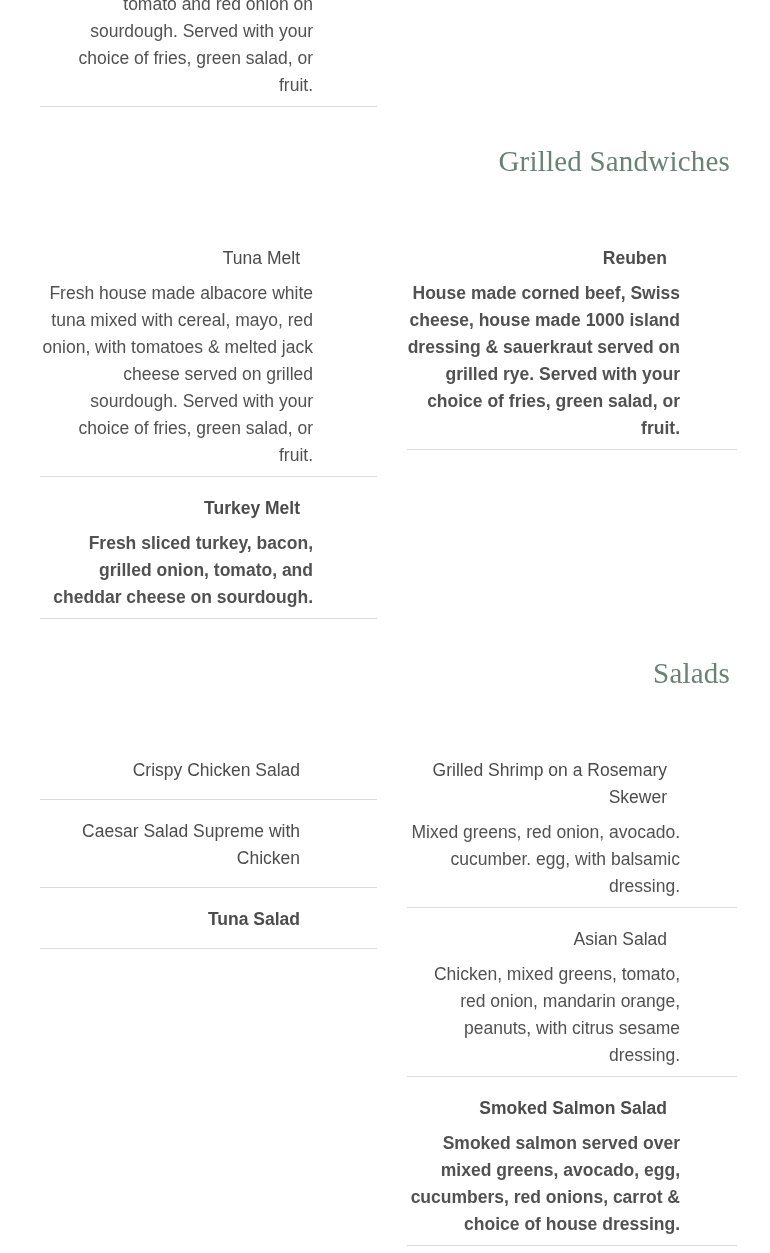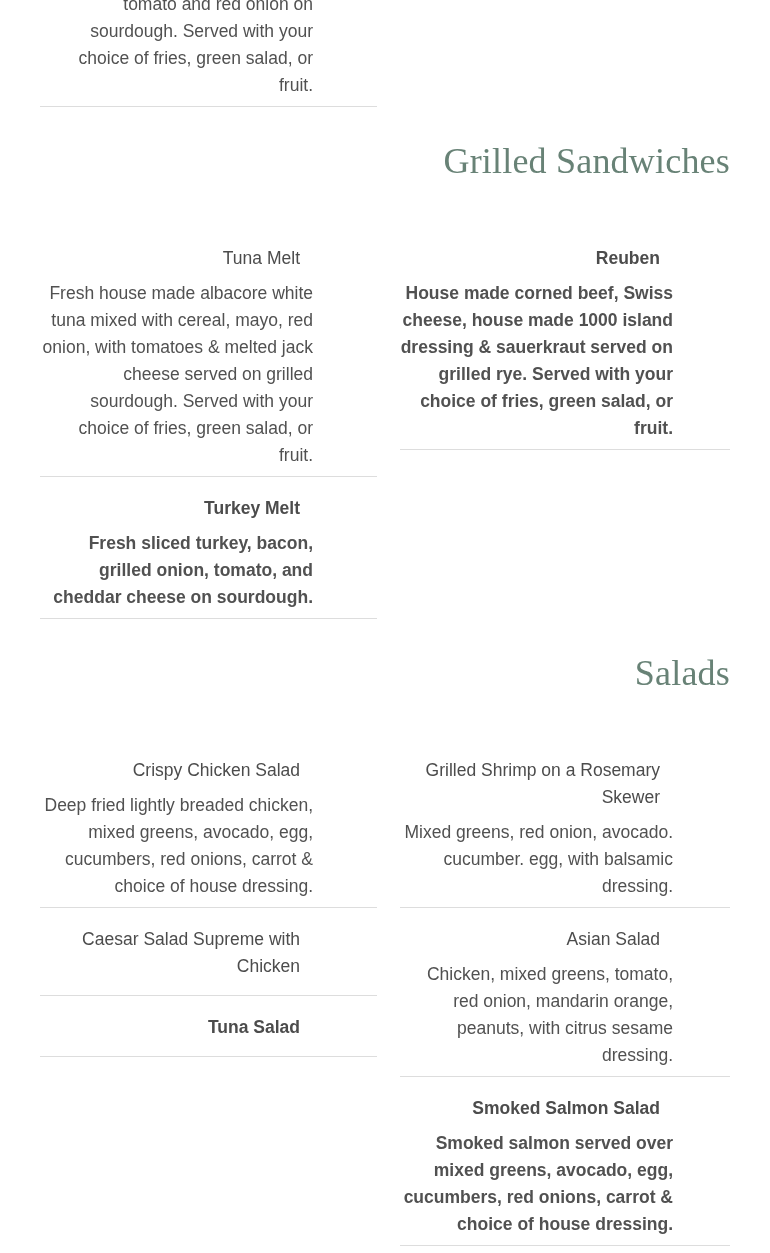--- a/index.html
+++ b/index.html
@@ -25,31 +25,31 @@
   .intro-fragment {
     margin-top: -9px;
     width: 337px;
     border-bottom: 1px solid #dddddd;
     padding-bottom: 7px;
   }
   .intro-fragment .item-desc { max-width: 273px; }
   .section-title {
     font-family: "Liberation Serif", "DejaVu Serif", serif;
     font-weight: 400;
-    font-size: 36px;
+    font-size: 29px;
     line-height: 36px;
     color: #688276;
     letter-spacing: 0.2px;
     margin-top: 36px;
     margin-bottom: 66px;
   }
   .menu-grid {
     display: grid;
     grid-template-columns: 337px 330px;
-    column-gap: 23px;
+    column-gap: 30px;
     align-items: start;
   }
   .menu-item {
     border-bottom: 1px solid #dddddd;
     padding-bottom: 7px;
     margin-bottom: 18px;
   }
   .menu-column > .menu-item:last-child { margin-bottom: 0; font-weight: bold; }
   .item-name {
     margin-bottom: 8px;
@@ -87,21 +87,20 @@
       </div>
     </div>
   </div>
 
   <h2 class="section-title">Salads</h2>
 
   <div class="menu-grid">
     <div class="menu-column">
       <div class="menu-item">
         <div class="item-name">Crispy Chicken Salad</div>
-        <div class="item-desc">Deep fried lightly breaded chicken, mixed greens, avocado, egg, cucumbers, red onions, carrot &amp; choice of house dressing.</div>
       </div>
       <div class="menu-item">
         <div class="item-name">Caesar Salad Supreme with Chicken</div>
       </div>
       <div class="menu-item">
         <div class="item-name">Tuna Salad</div>
       </div>
     </div>
     <div class="menu-column">
       <div class="menu-item">

